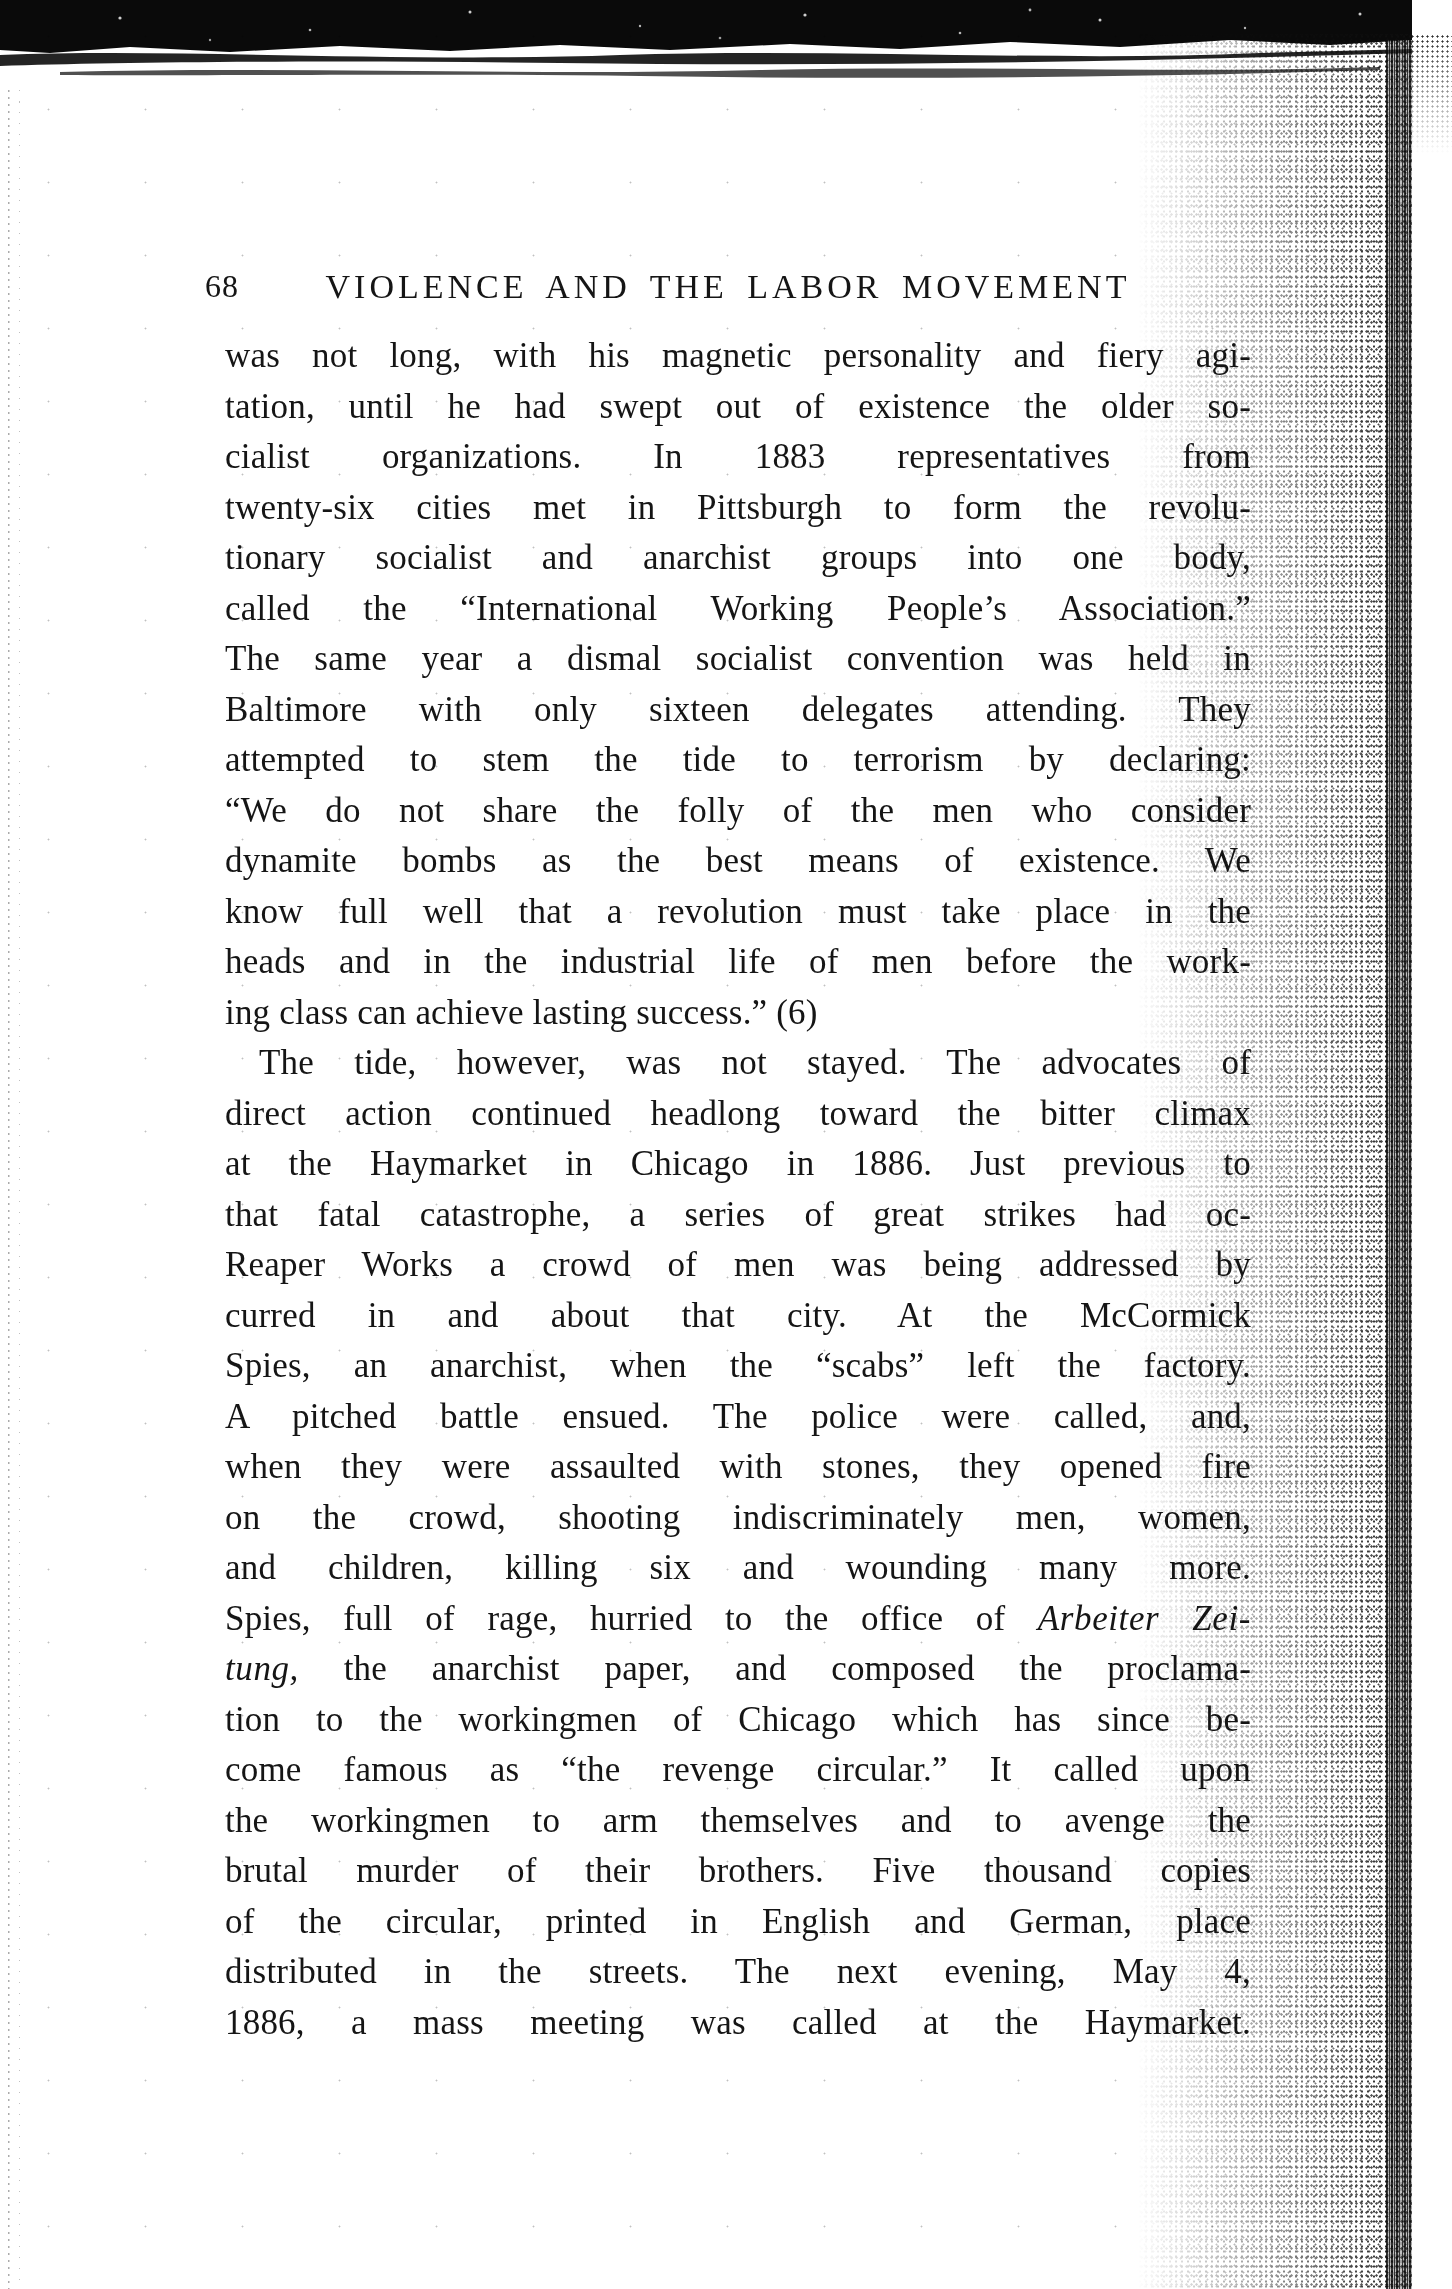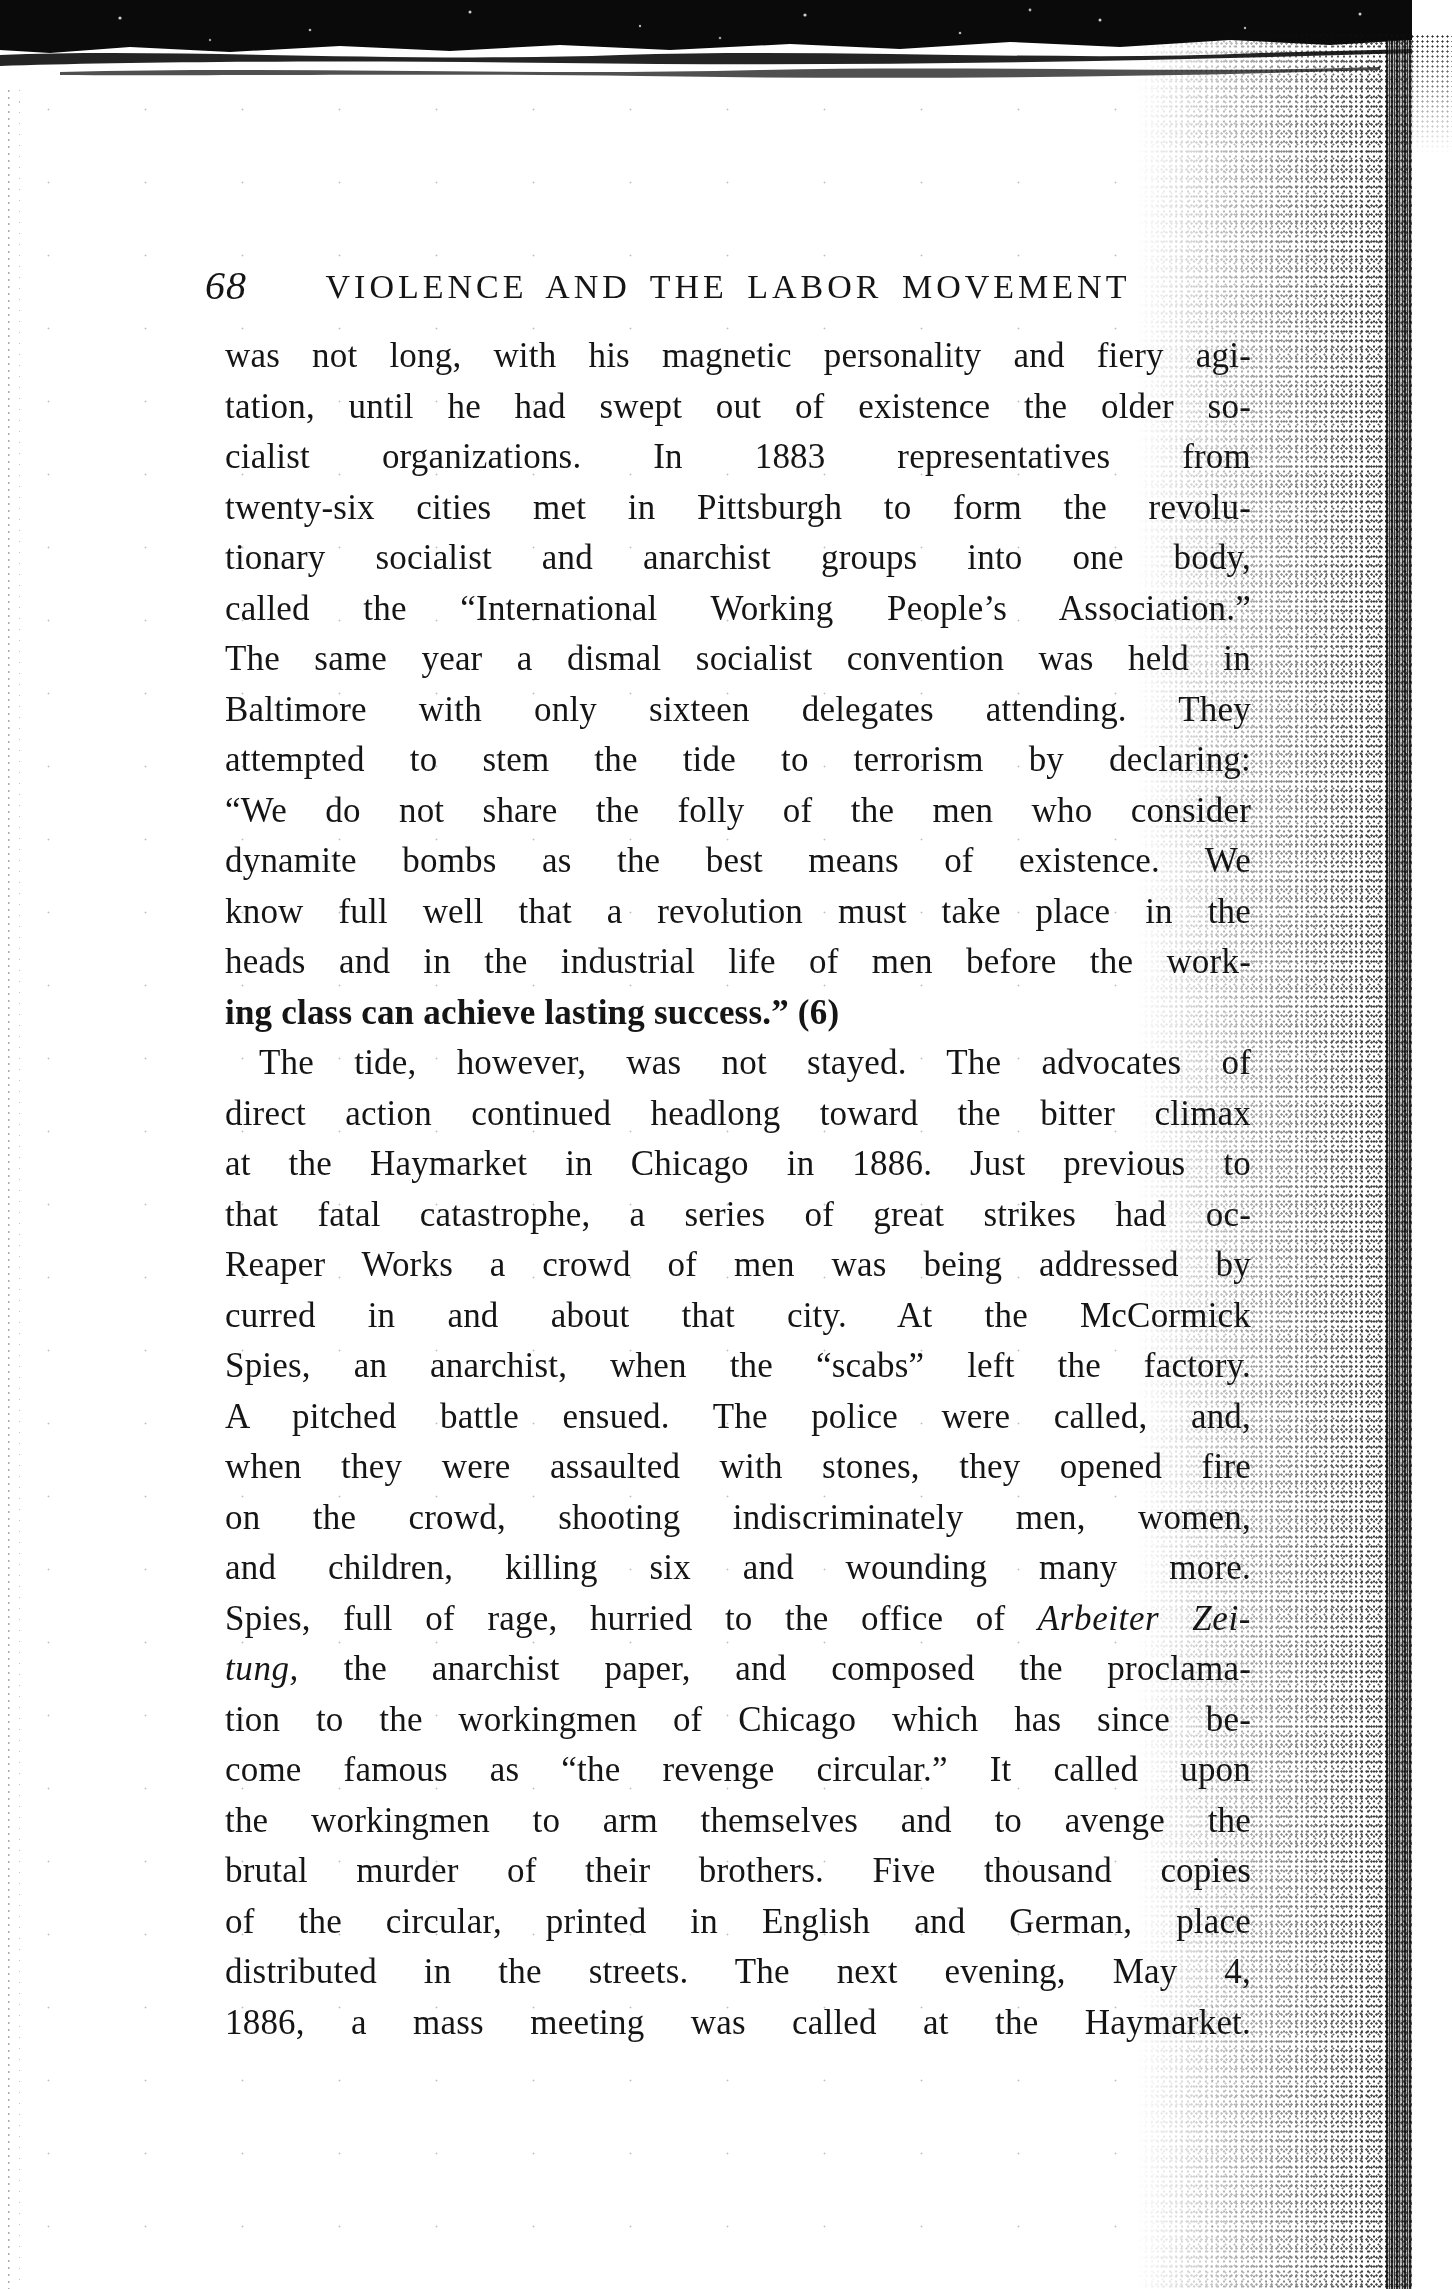--- a/index.html
+++ b/index.html
@@ -48,34 +48,34 @@
     position:absolute; left:0; top:90px; bottom:0; width:30px; pointer-events:none; opacity:.55;
     background-image:
       repeating-linear-gradient(to bottom, rgba(0,0,0,.6) 0 2px, transparent 2px 7px),
       repeating-linear-gradient(to bottom, rgba(0,0,0,.45) 0 1.5px, transparent 1.5px 11px);
     background-size:1.5px 100%, 1px 100%;
     background-position:8px 0, 19px 0;
     background-repeat:no-repeat;
   }
   .page-header { position:absolute; left:205px; top:262px; width:1046px; height:52px; }
   .page-number {
-    position:absolute; left:0; top:0; font-size:40px; line-height:48px; letter-spacing:1px;font-style:italic;
+    position:absolute; left:0; top:0; font-size:32px; line-height:48px; letter-spacing:1px;
   }
   .running-title {
     display:block; text-align:center; font-size:34px; line-height:50px;
     letter-spacing:4px; word-spacing:7px;
   }
   .text-block { position:absolute; left:205px; top:331px; width:1046px; font-size:35px; }
   .line {
     height:50.5px; line-height:50.5px;
     text-align:justify; text-align-last:justify;
     letter-spacing:.2px;
     margin-left:20px;
   }
-  .line.last { text-align-last:left;font-weight:bold; }
+  .line.last { text-align-last:left; }
   .line.indent { text-indent:34px; }
   .line i { font-style:italic; letter-spacing:.6px; }
 </style>
 </head>
 <body>
 
 <div class="scan">
 
   <svg class="top-band" width="1452" height="110" viewBox="0 0 1452 110" aria-hidden="true">
     <path fill="#0a0a0a" d="M0 0 H1412 V40 L1330 45 L1230 40 L1120 47 L1010 42 L900 49 L790 44 L670 50

